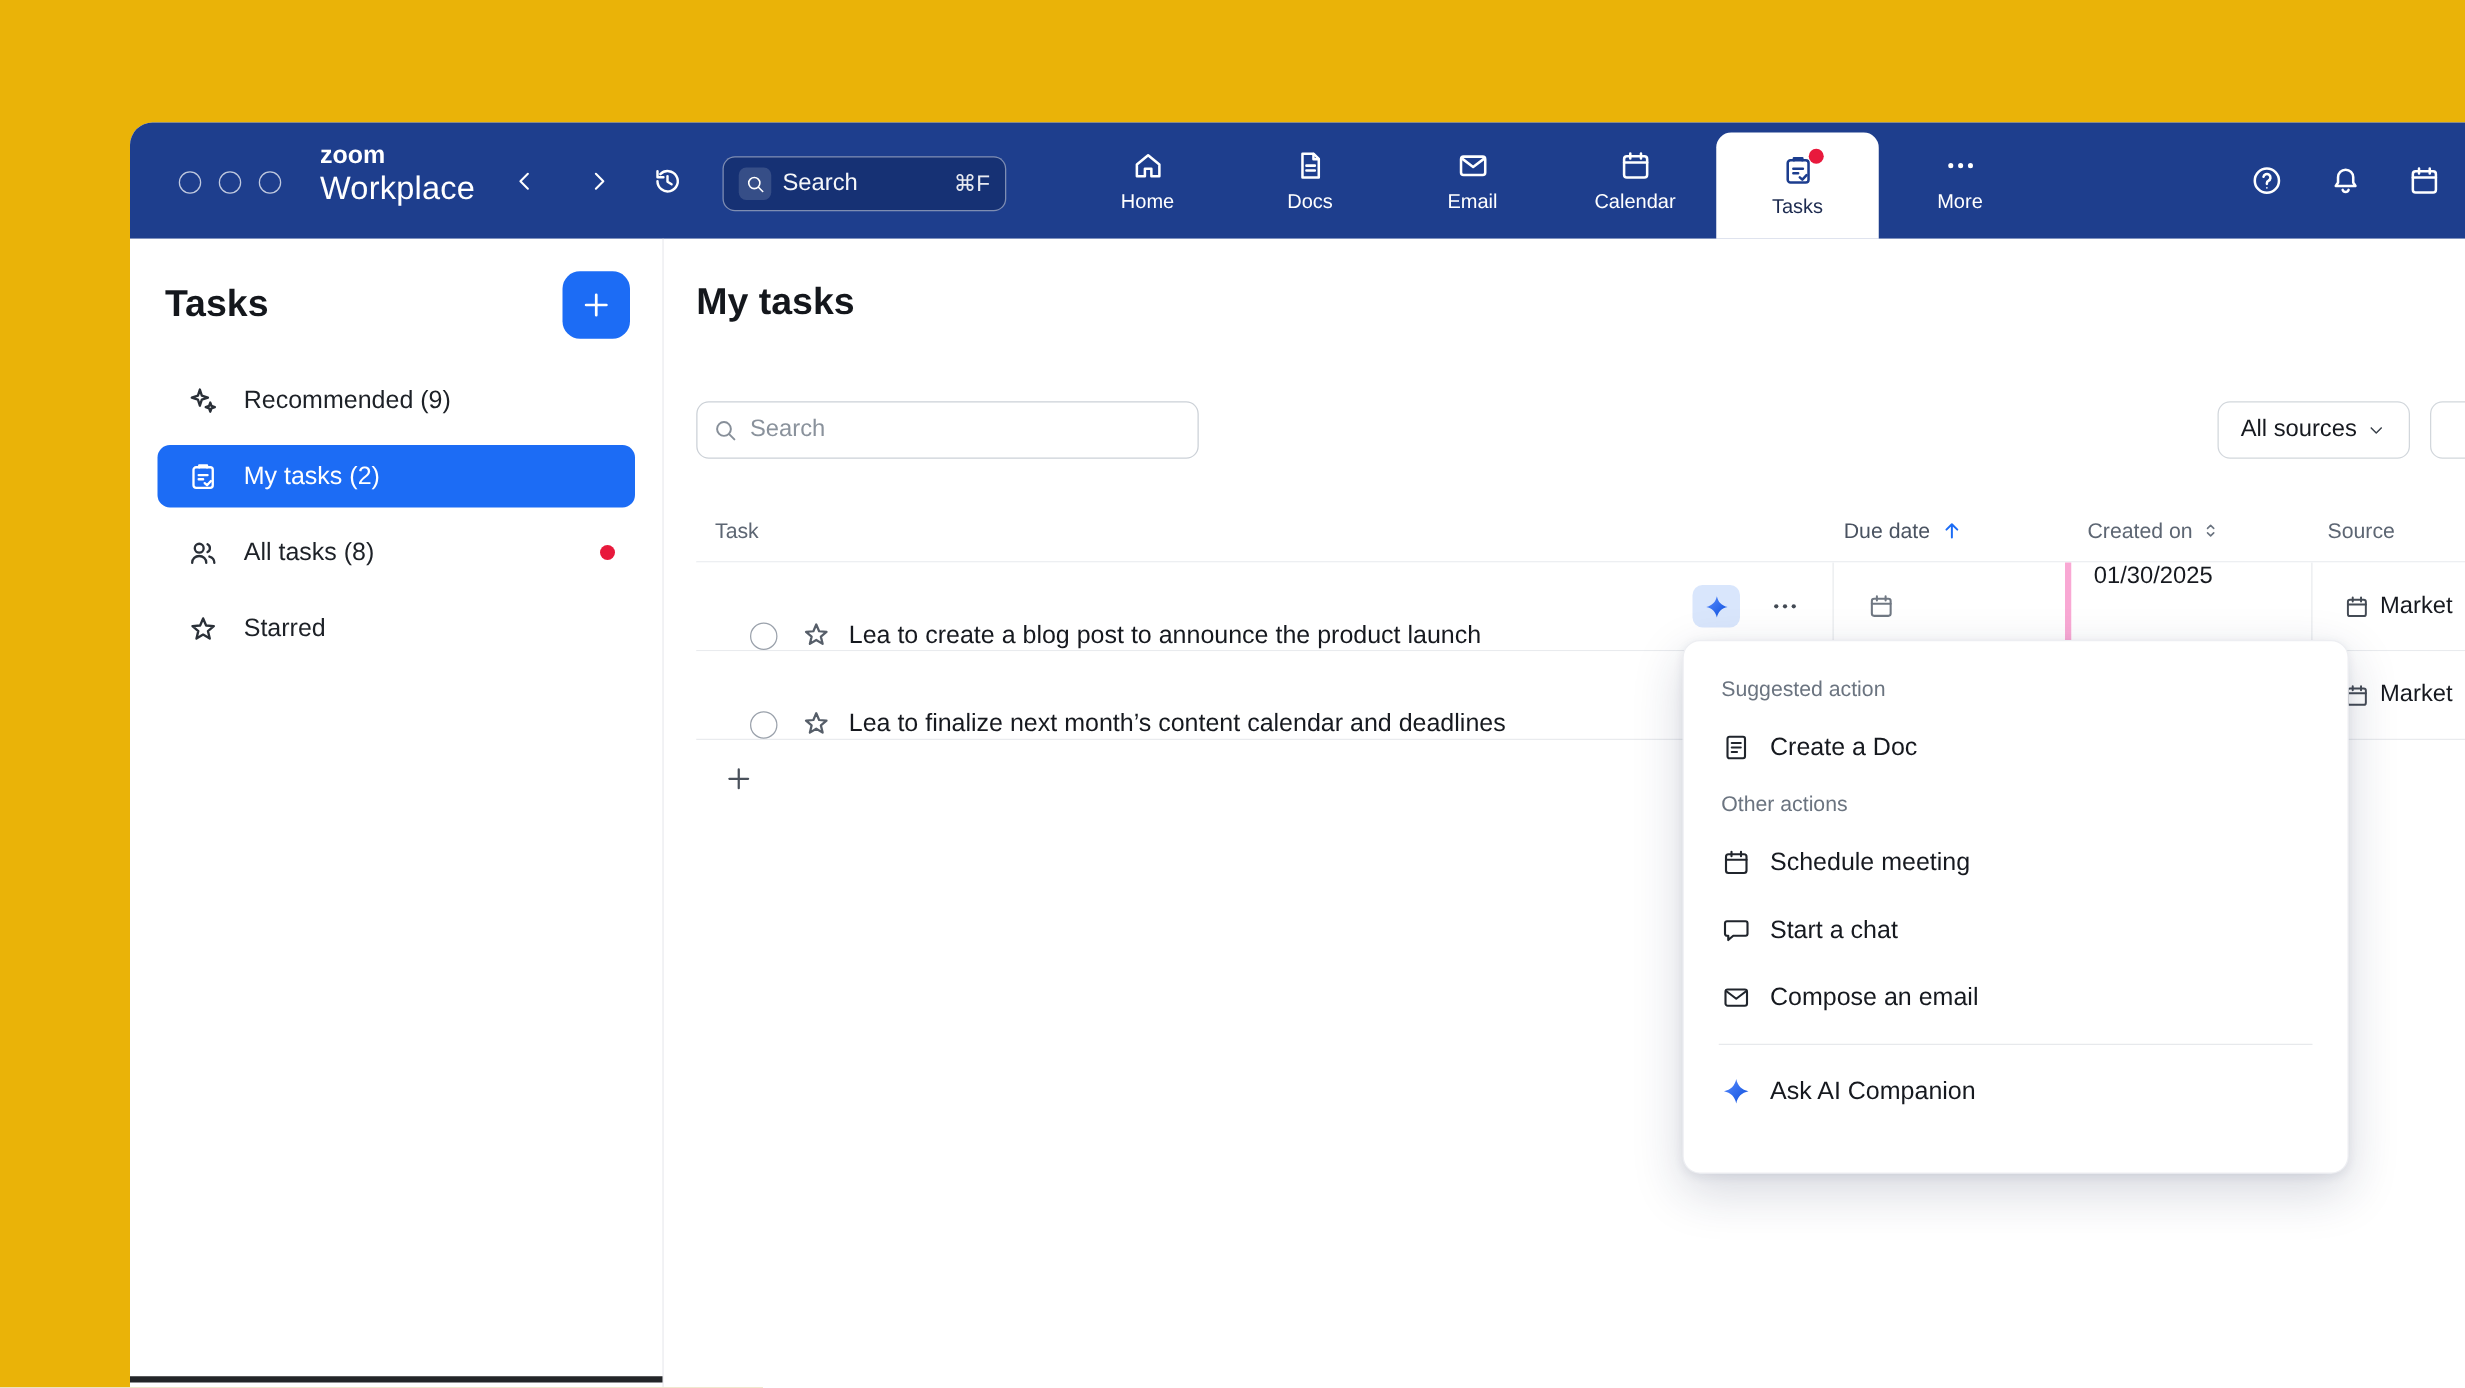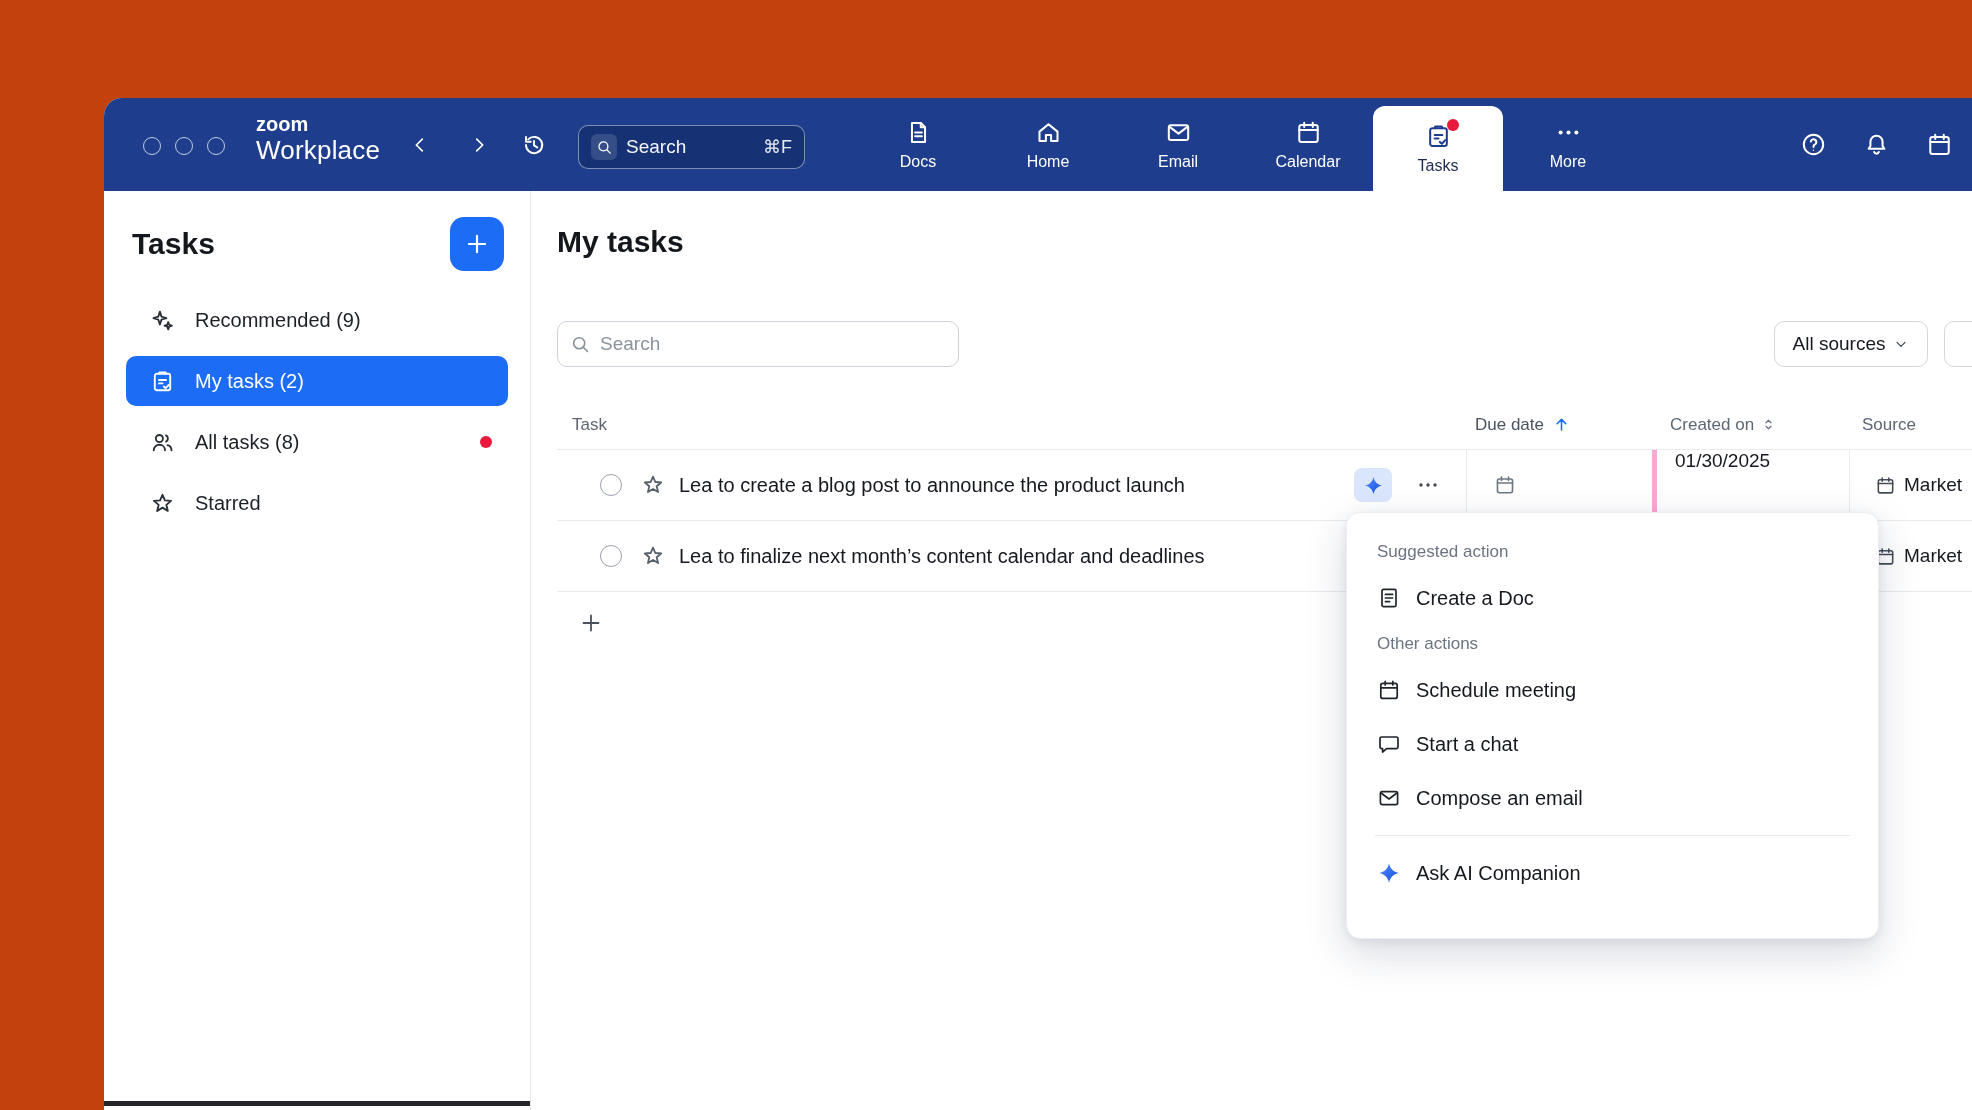--- a/index.html
+++ b/index.html
@@ -1,19 +1,19 @@
 <!DOCTYPE html>
 <html><head>
 <meta charset="utf-8">
 <title>Tasks</title>
 <style>
   *{margin:0;padding:0;box-sizing:border-box}
   html,body{width:1972px;height:1110px}
   body{font-family:"Liberation Sans",sans-serif;background:#d8e5fb;overflow:hidden}
-  .stage{position:relative;width:1972px;height:1110px;background:#c2410c;overflow:hidden}
+  .stage{position:relative;width:1972px;height:1110px;background:#eab308;overflow:hidden}
 
   
   .ic{fill:none;stroke:currentColor;stroke-width:1.8;stroke-linecap:round;stroke-linejoin:round;display:block}
   .ic-fill{fill:currentColor;stroke:none;display:block}
 
   
   .window{position:absolute;left:104px;top:98px;width:1880px;height:1012px;background:#fff;border-radius:18px 0 0 0}
 
   
   .topbar{position:absolute;left:0;top:0;width:100%;height:93px;background:#1e3e8d;border-radius:18px 0 0 0}
@@ -67,21 +67,21 @@
   
   .table{position:absolute;left:26px;top:209px;width:1480px}
   .thead{display:flex;height:50px;align-items:center;border-bottom:1px solid #e8eaee;color:#5d6673;font-size:17px}
   .th-task{width:909px;padding-left:15px}
   .th-due{width:186px;display:flex;align-items:center;gap:8px;padding-left:9px;color:#4a5361}
   .th-due .ic{width:19px;height:19px;color:#1c6cf5;stroke-width:2}
   .th-created{width:197px;display:flex;align-items:center;gap:6px;padding-left:18px}
   .th-created .ic{width:17px;height:17px;color:#6b7480}
   .th-source{width:188px;padding-left:13px}
   .trow{position:relative;display:flex;height:71px;border-bottom:1px solid #e9ebee;align-items:stretch;background:#fff}
-  .c-task{width:909px;display:flex;align-items:center;padding-left:43px}
+  .c-task{width:909px;display:flex;align-items:flex-end;padding-left:43px}
   .cb{width:22px;height:22px;border:1.6px solid #9aa1ab;border-radius:50%;flex:none;cursor:pointer;background:#fff}
   .row-star{margin-left:19px;width:24px;height:24px;color:#565e69;flex:none;cursor:pointer}
   .t-title{margin-left:14px;font-size:20px;color:#16191f;white-space:nowrap}
   .ai-btn{position:absolute;left:797px;top:50%;transform:translateY(-50%);width:38px;height:34px;border-radius:8px;background:#d9e6fc;display:flex;align-items:center;justify-content:center;cursor:pointer}
   .ai-btn svg{width:21px;height:21px}
   .dots-btn{position:absolute;left:851px;top:50%;transform:translateY(-50%);width:40px;height:34px;display:flex;align-items:center;justify-content:center;color:#434a54;cursor:pointer}
   .dots-btn .ic-fill{width:24px;height:24px}
   .c-due{width:186px;border-left:1px solid #e9ebee;display:flex;align-items:center;padding-left:27px;color:#707883}
   .c-due .ic{width:22px;height:22px}
   .c-created{width:197px;border-left:5px solid #f9a8d4;display:flex;padding-left:18px;font-size:19px;color:#16191f}
@@ -152,34 +152,34 @@
             </svg>
         </span>
         <span class="tbs-text">Search</span>
         <span class="tbs-short">⌘F</span>
       </div>
 
       <div class="tb-nav">
         <div class="nav-item">
           <span class="icon-wrap">
             <svg class="ic" viewBox="0 0 24 24">
+                <path d="M4 11.2 L12 4.6 L20 11.2 V19.6 H14.3 V14.2 H9.7 V19.6 H4 Z"></path>
+              </svg>
+          </span>
+          <span class="nav-label">Home</span>
+        </div>
+        <div class="nav-item">
+          <span class="icon-wrap">
+            <svg class="ic" viewBox="0 0 24 24">
                 <path d="M6.2 3.6 H14.2 L17.8 7.2 V20.4 H6.2 Z"></path>
                 <path d="M14 3.8 V7.4 H17.6"></path>
                 <path d="M9 12 H15 M9 15.4 H15"></path>
               </svg>
           </span>
           <span class="nav-label">Docs</span>
-        </div>
-        <div class="nav-item">
-          <span class="icon-wrap">
-            <svg class="ic" viewBox="0 0 24 24">
-                <path d="M4 11.2 L12 4.6 L20 11.2 V19.6 H14.3 V14.2 H9.7 V19.6 H4 Z"></path>
-              </svg>
-          </span>
-          <span class="nav-label">Home</span>
         </div>
         <div class="nav-item">
           <span class="icon-wrap">
             <svg class="ic" viewBox="0 0 24 24">
                 <rect x="3.4" y="5.6" width="17.2" height="13" rx="1.8"></rect>
                 <path d="M4.4 7.2 L12 13 L19.6 7.2"></path>
               </svg>
           </span>
           <span class="nav-label">Email</span>
         </div>

